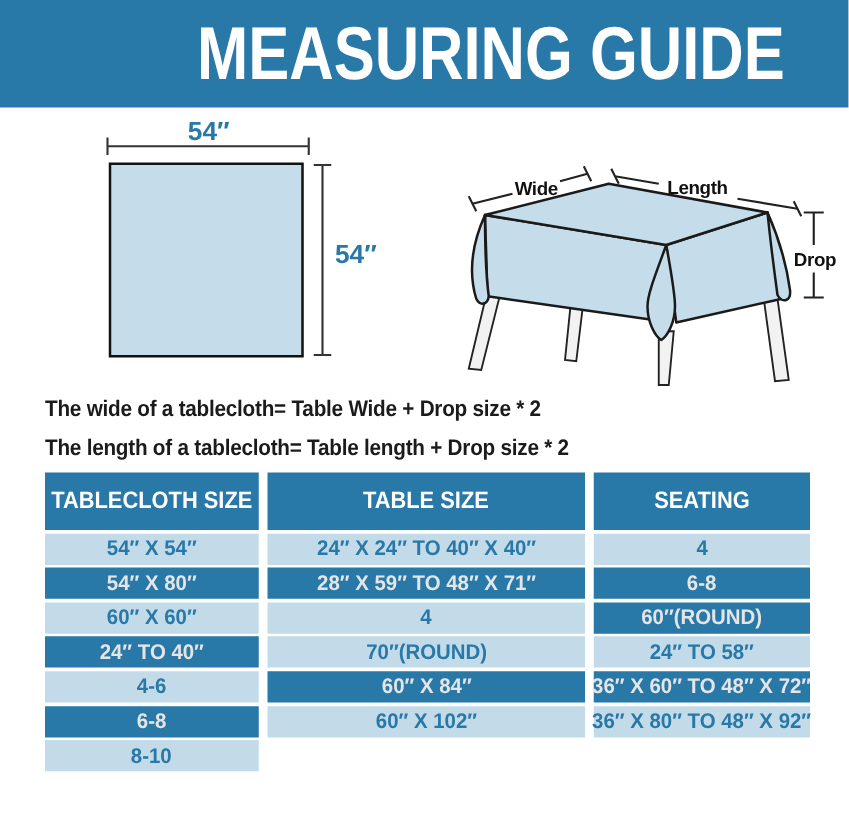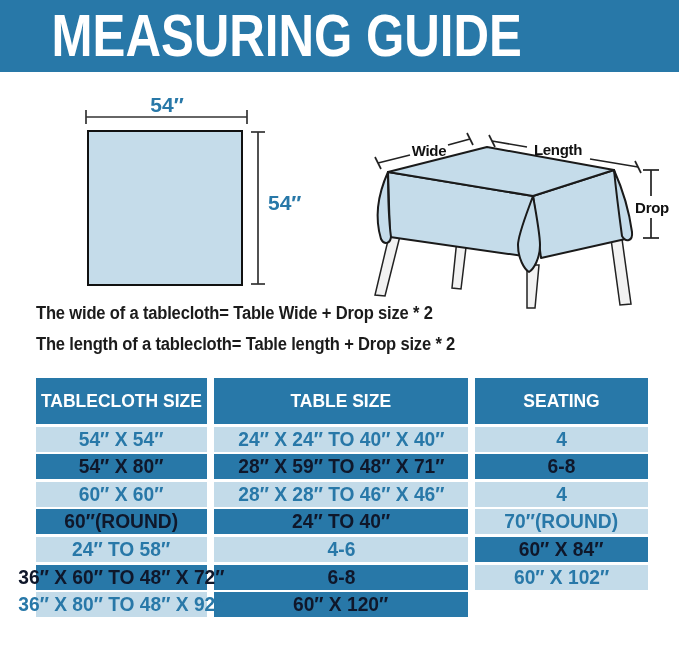--- a/index.html
+++ b/index.html
@@ -13,36 +13,36 @@
   html,body{background:#fff;}
   .page{
     position:relative;
     width:679px;height:650px;
     background:#fff;
     font-family:"Liberation Sans", sans-serif;
     overflow:hidden;
   }
   
   .banner{
-    position:absolute;left:0;top:0;width:679px;height:72px;
+    position:absolute;left:0;top:0;width:679px;height:86px;
     background:var(--teal);
-    display:flex;align-items:center;justify-content:flex-start;
+    display:flex;align-items:center;justify-content:flex-end;
   }
   .banner h1{
     color:#fff;font-size:60px;font-weight:bold;line-height:1;
     letter-spacing:0px;white-space:nowrap;
     transform:scaleX(0.82);transform-origin:center;
   }
   
   .svg-square{position:absolute;left:30px;top:88px;}
   .svg-table{position:absolute;left:355px;top:100px;}
   .dimlabel{font-family:"Liberation Sans", sans-serif;font-weight:bold;fill:var(--teal);font-size:21px;}
   .blklabel{font-family:"Liberation Sans", sans-serif;font-weight:bold;fill:#111;font-size:15px;letter-spacing:-0.3px;}
   
-  .formulas{position:absolute;left:36px;top:298px;}
+  .formulas{position:absolute;left:36px;top:312px;}
   .formulas p{
     font-size:18px;font-weight:bold;color:var(--ink);
     line-height:31px;white-space:nowrap;letter-spacing:-0.2px;
     transform:scaleX(0.92);transform-origin:left center;
   }
   
   .size-table{
     position:absolute;left:36px;top:378px;width:612px;
     display:grid;
     grid-template-columns:171px 254px 173px;
@@ -50,23 +50,23 @@
     gap:2.6px 7px;
   }
   .hcell,.cell{
     display:flex;align-items:center;justify-content:center;
     white-space:nowrap;
   }
   .hcell{
     background:var(--teal);color:#fff;
     font-size:19px;font-weight:bold;
   }
-  .cell{font-size:20px;font-weight:bold;}
+  .cell{font-size:17px;font-weight:bold;}
   .cell.light{background:var(--row-light);color:var(--teal);}
-  .cell.dark{background:var(--teal);color:#0f172a;}
+  .cell.dark{background:var(--teal);color:#e5e5e5;}
   .cx{display:inline-block;transform:scaleX(0.92);transform-origin:center;}
   .cx2{display:inline-block;transform:scaleX(0.96);transform-origin:center;}
 </style>
 </head>
 <body>
 
 <div class="page">
 
   <header class="banner">
     <h1>MEASURING GUIDE</h1>
@@ -173,23 +173,20 @@
         <span class="cx2">28″ X 59″ TO 48″ X 71″</span>
       </div>
     <div class="cell dark">
         <span class="cx2">6-8</span>
       </div>
 
     <div class="cell light">
         <span class="cx2">60″ X 60″</span>
       </div>
     <div class="cell light">
-        <span class="cx2">28″ X 28″ TO 46″ X 46″</span>
-      </div>
-    <div class="cell light">
         <span class="cx2">4</span>
       </div>
 
     <div class="cell dark">
         <span class="cx2">60″(ROUND)</span>
       </div>
     <div class="cell dark">
         <span class="cx2">24″ TO 40″</span>
       </div>
 
@@ -212,19 +209,19 @@
     <div class="cell dark">
         <span class="cx2">6-8</span>
       </div>
 
     <div class="cell light">
         <span class="cx2">60″ X 102″</span>
       </div>
     <div class="cell light">
         <span class="cx2">36″ X 80″ TO 48″ X 92″</span>
       </div>
-
-    <div class="cell dark">
-        <span class="cx2">60″ X 120″</span>
-      </div>
+    <div class="cell light">
+        <span class="cx2">8-10</span>
+      </div>
+
   </section>
 
 </div>
 
 </body></html>

